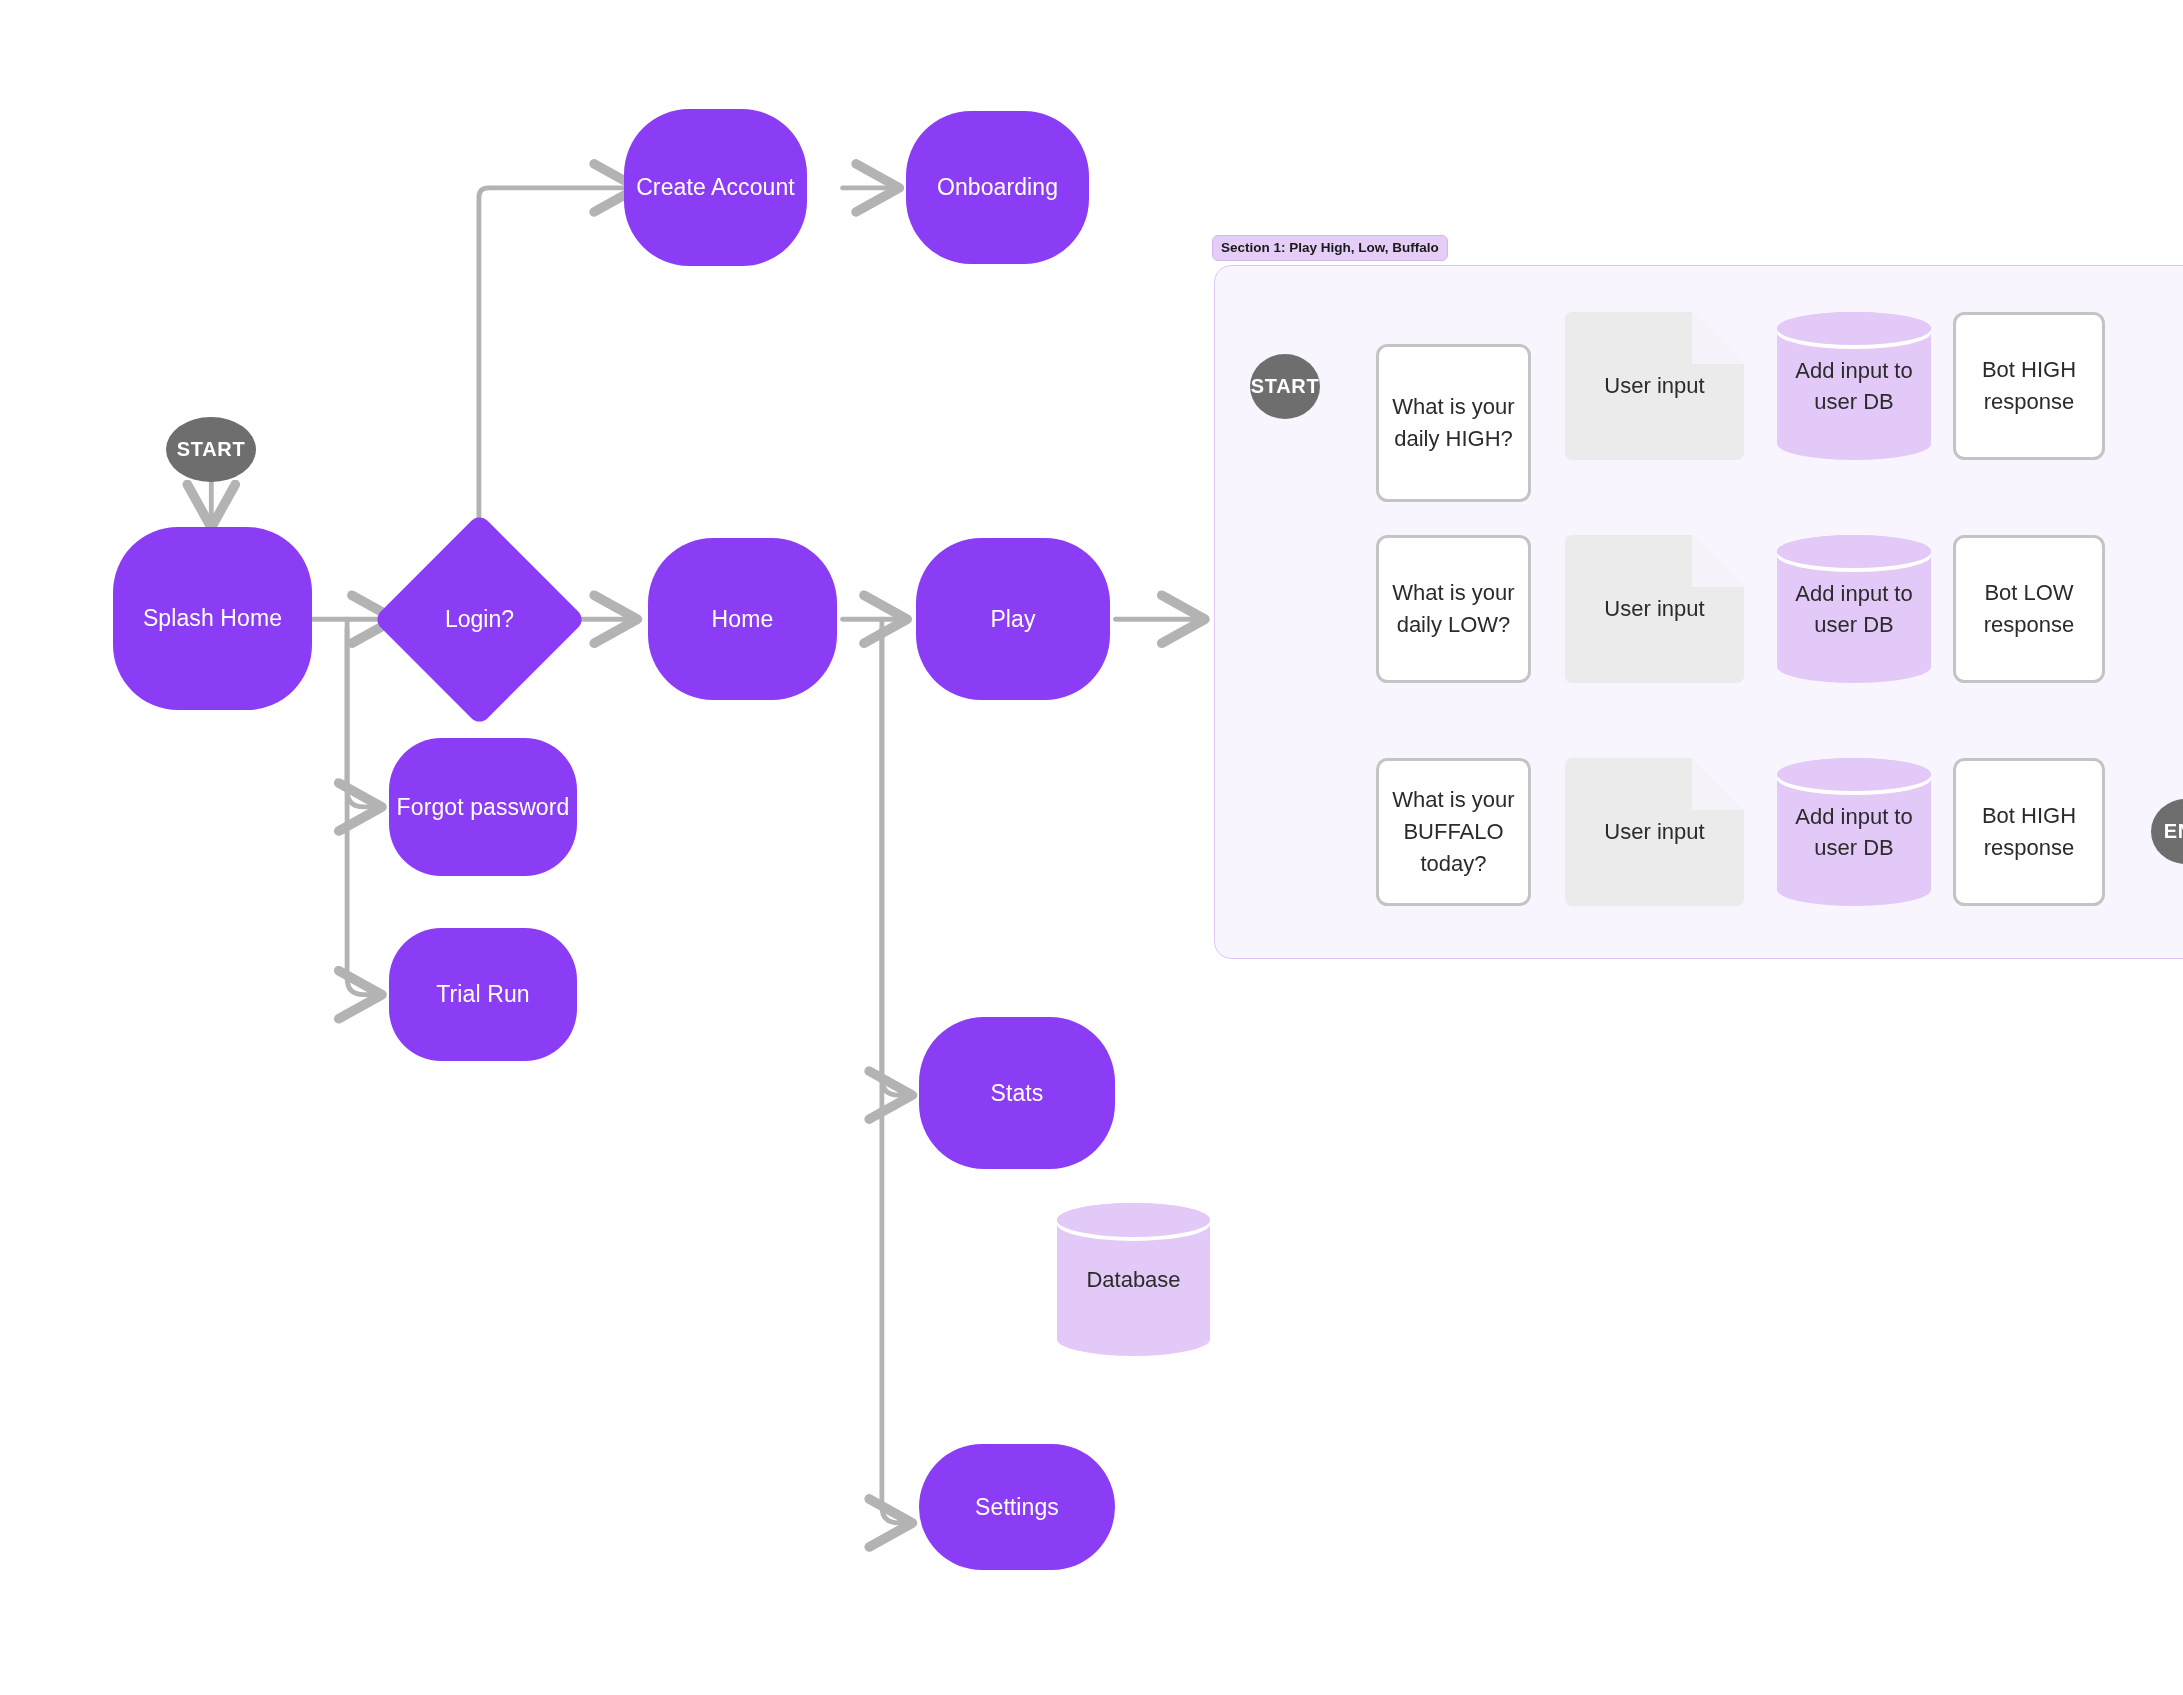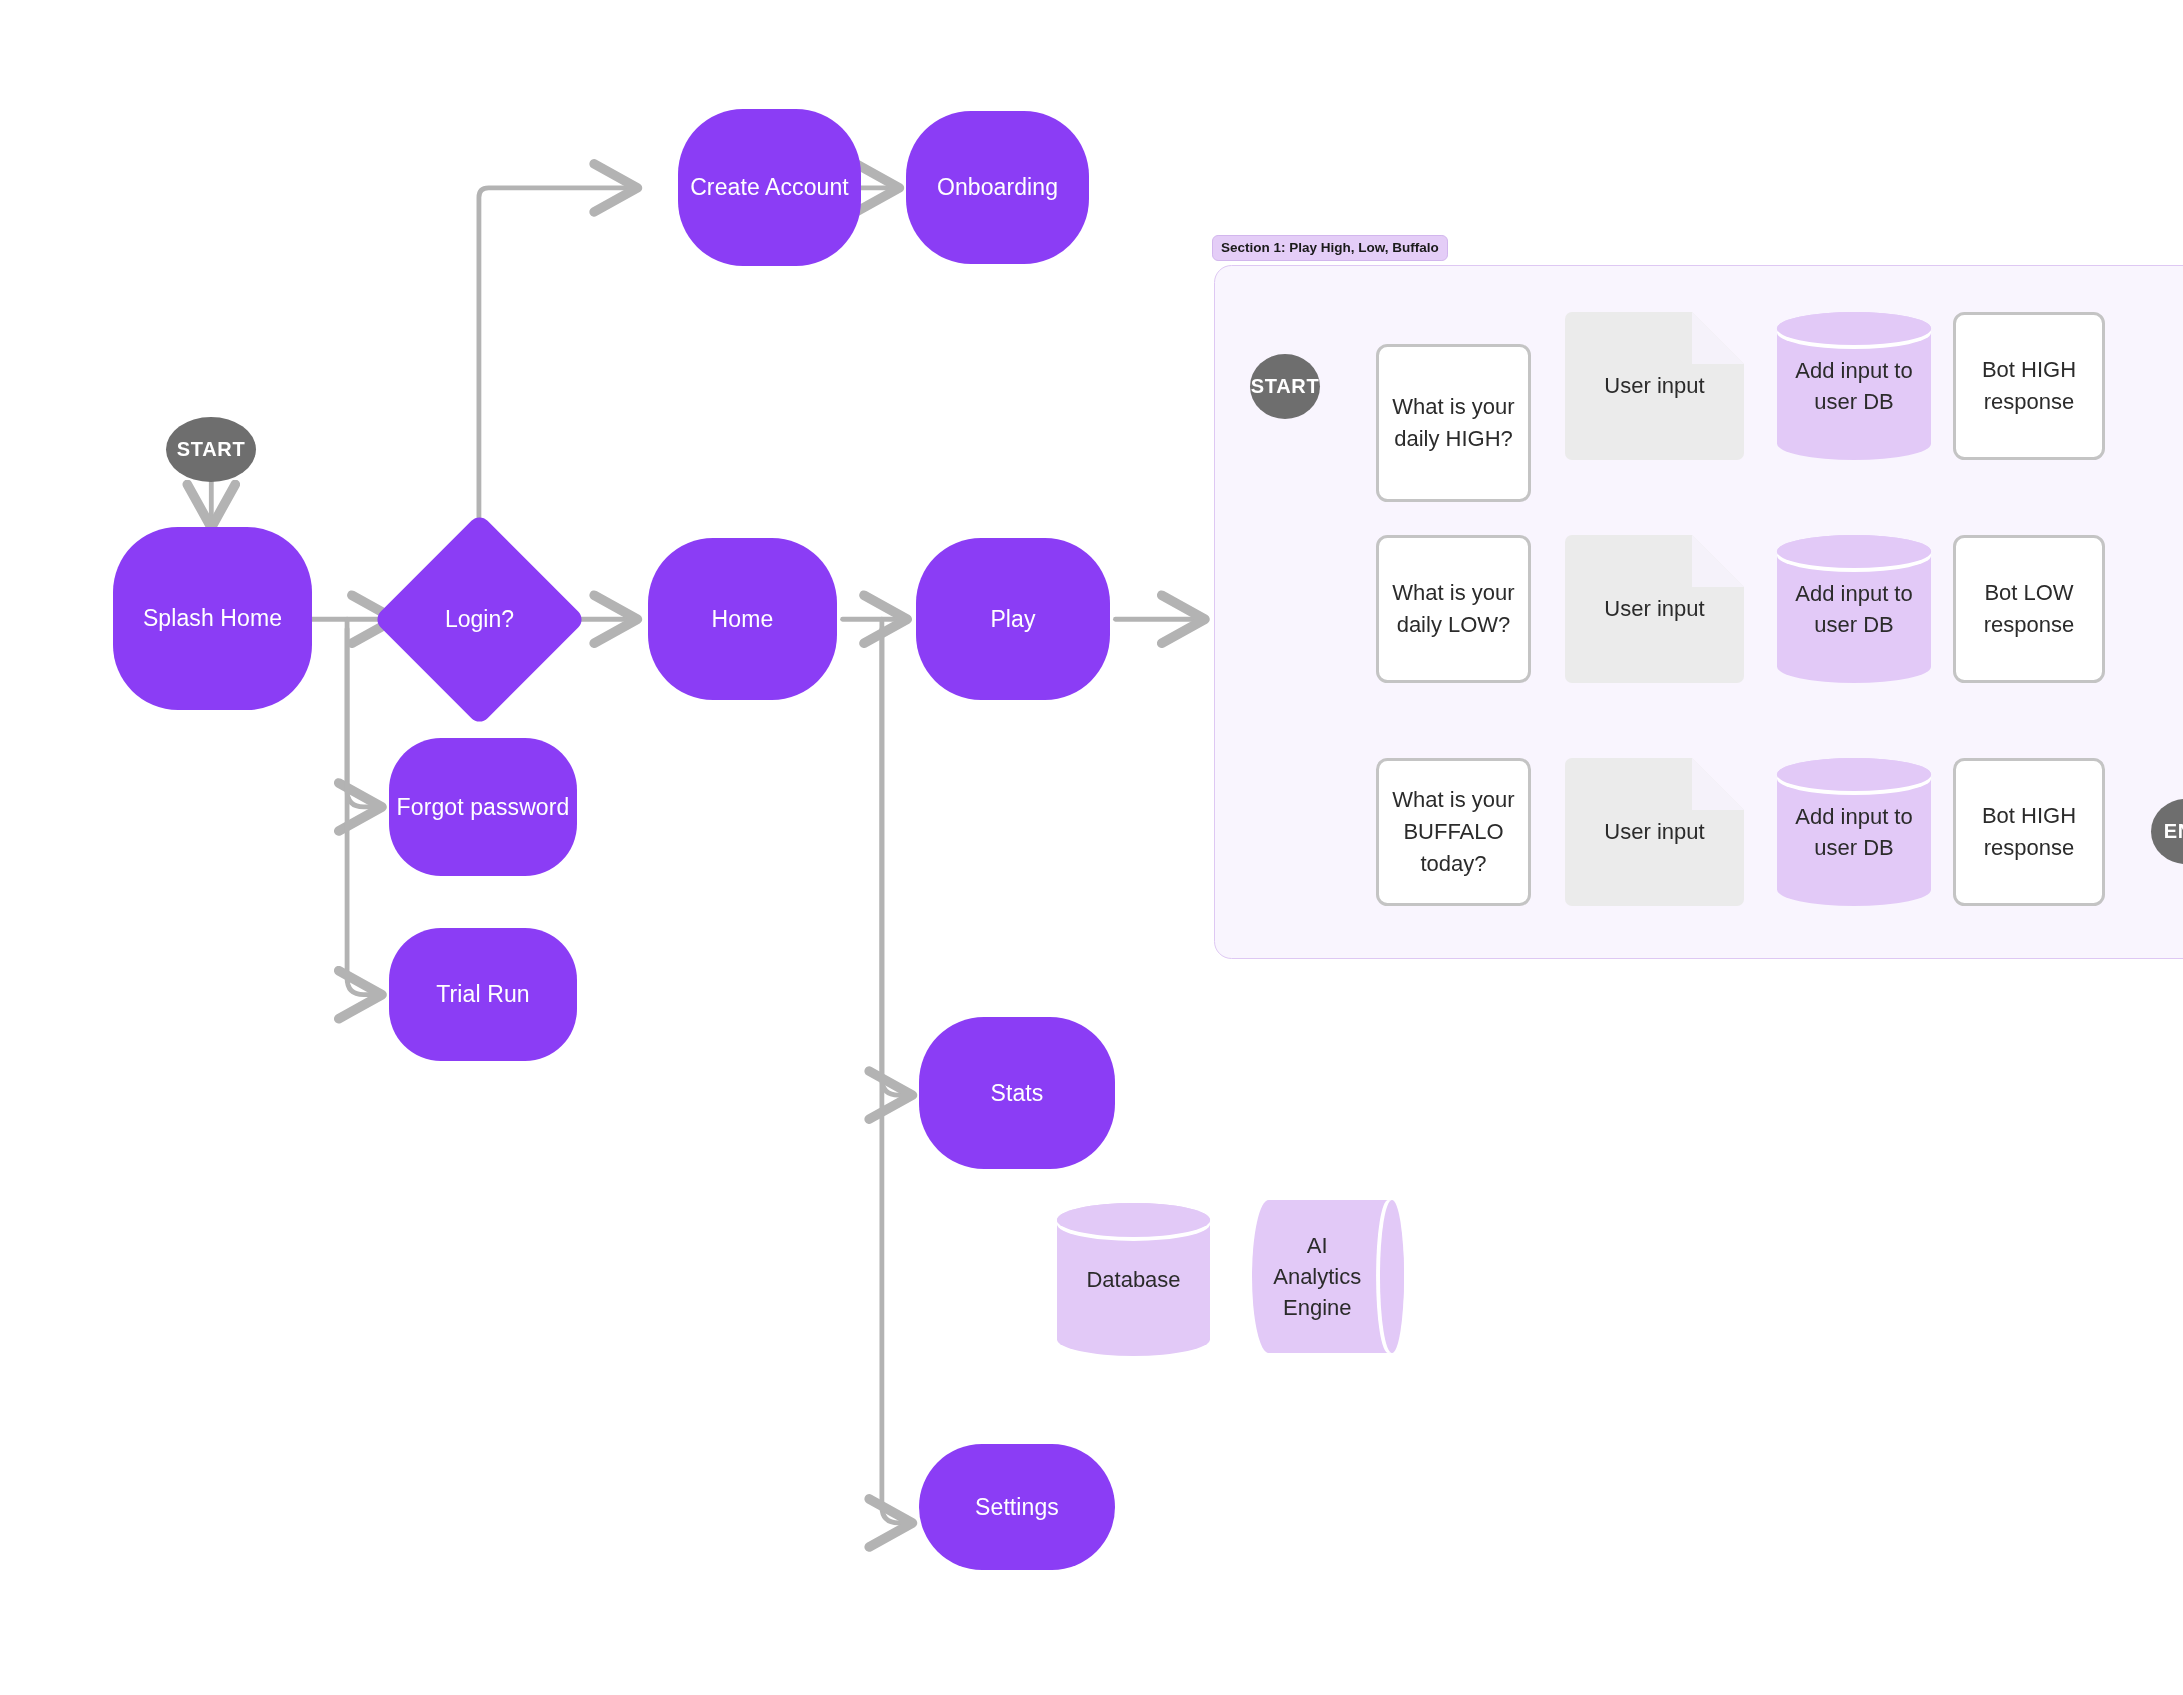--- a/index.html
+++ b/index.html
@@ -133,21 +133,21 @@
 
   <div class="node purple tall" style="left:113px;top:527px;width:199px;height:183px;">
     <span>Splash Home</span>
   </div>
 
   <div class="diamond-wrap" style="left:404px;top:544px;width:151px;height:151px;">
     <div class="diamond-shape"></div>
     <div class="diamond-label">Login?</div>
   </div>
 
-  <div class="node purple tall" style="left:678px;top:109px;width:183px;height:157px;">
+  <div class="node purple tall" style="left:624px;top:109px;width:183px;height:157px;">
     <span>Create Account</span>
   </div>
 
   <div class="node purple tall" style="left:906px;top:111px;width:183px;height:153px;">
     <span>Onboarding</span>
   </div>
 
   <div class="node purple" style="left:389px;top:738px;width:188px;height:138px;">
     <span>Forgot password</span>
   </div>
@@ -171,25 +171,20 @@
   <div class="node purple tall" style="left:919px;top:1444px;width:196px;height:126px;">
     <span>Settings</span>
   </div>
 
   <div class="cyl" style="left:1057px;top:1203px;width:153px;height:153px;">
     <div class="body"></div>
     <div class="cap"></div>
     <div class="cyllabel">Database</div>
   </div>
 
-  <div class="hcyl" style="left:1252px;top:1200px;width:152px;height:153px;">
-    <div class="body"></div>
-    <div class="cap"></div>
-    <div class="hlabel">AI Analytics Engine</div>
-  </div>
 
   <div class="section" style="left:1214px;top:265px;width:1036px;height:692px;"></div>
 
   <div class="section-tab" style="left:1212px;top:235px;">
     <span>Section 1: Play High, Low, Buffalo</span>
   </div>
 
   <div class="node term" style="left:1250px;top:354px;width:70px;height:65px;">
     <span>START</span>
   </div>

